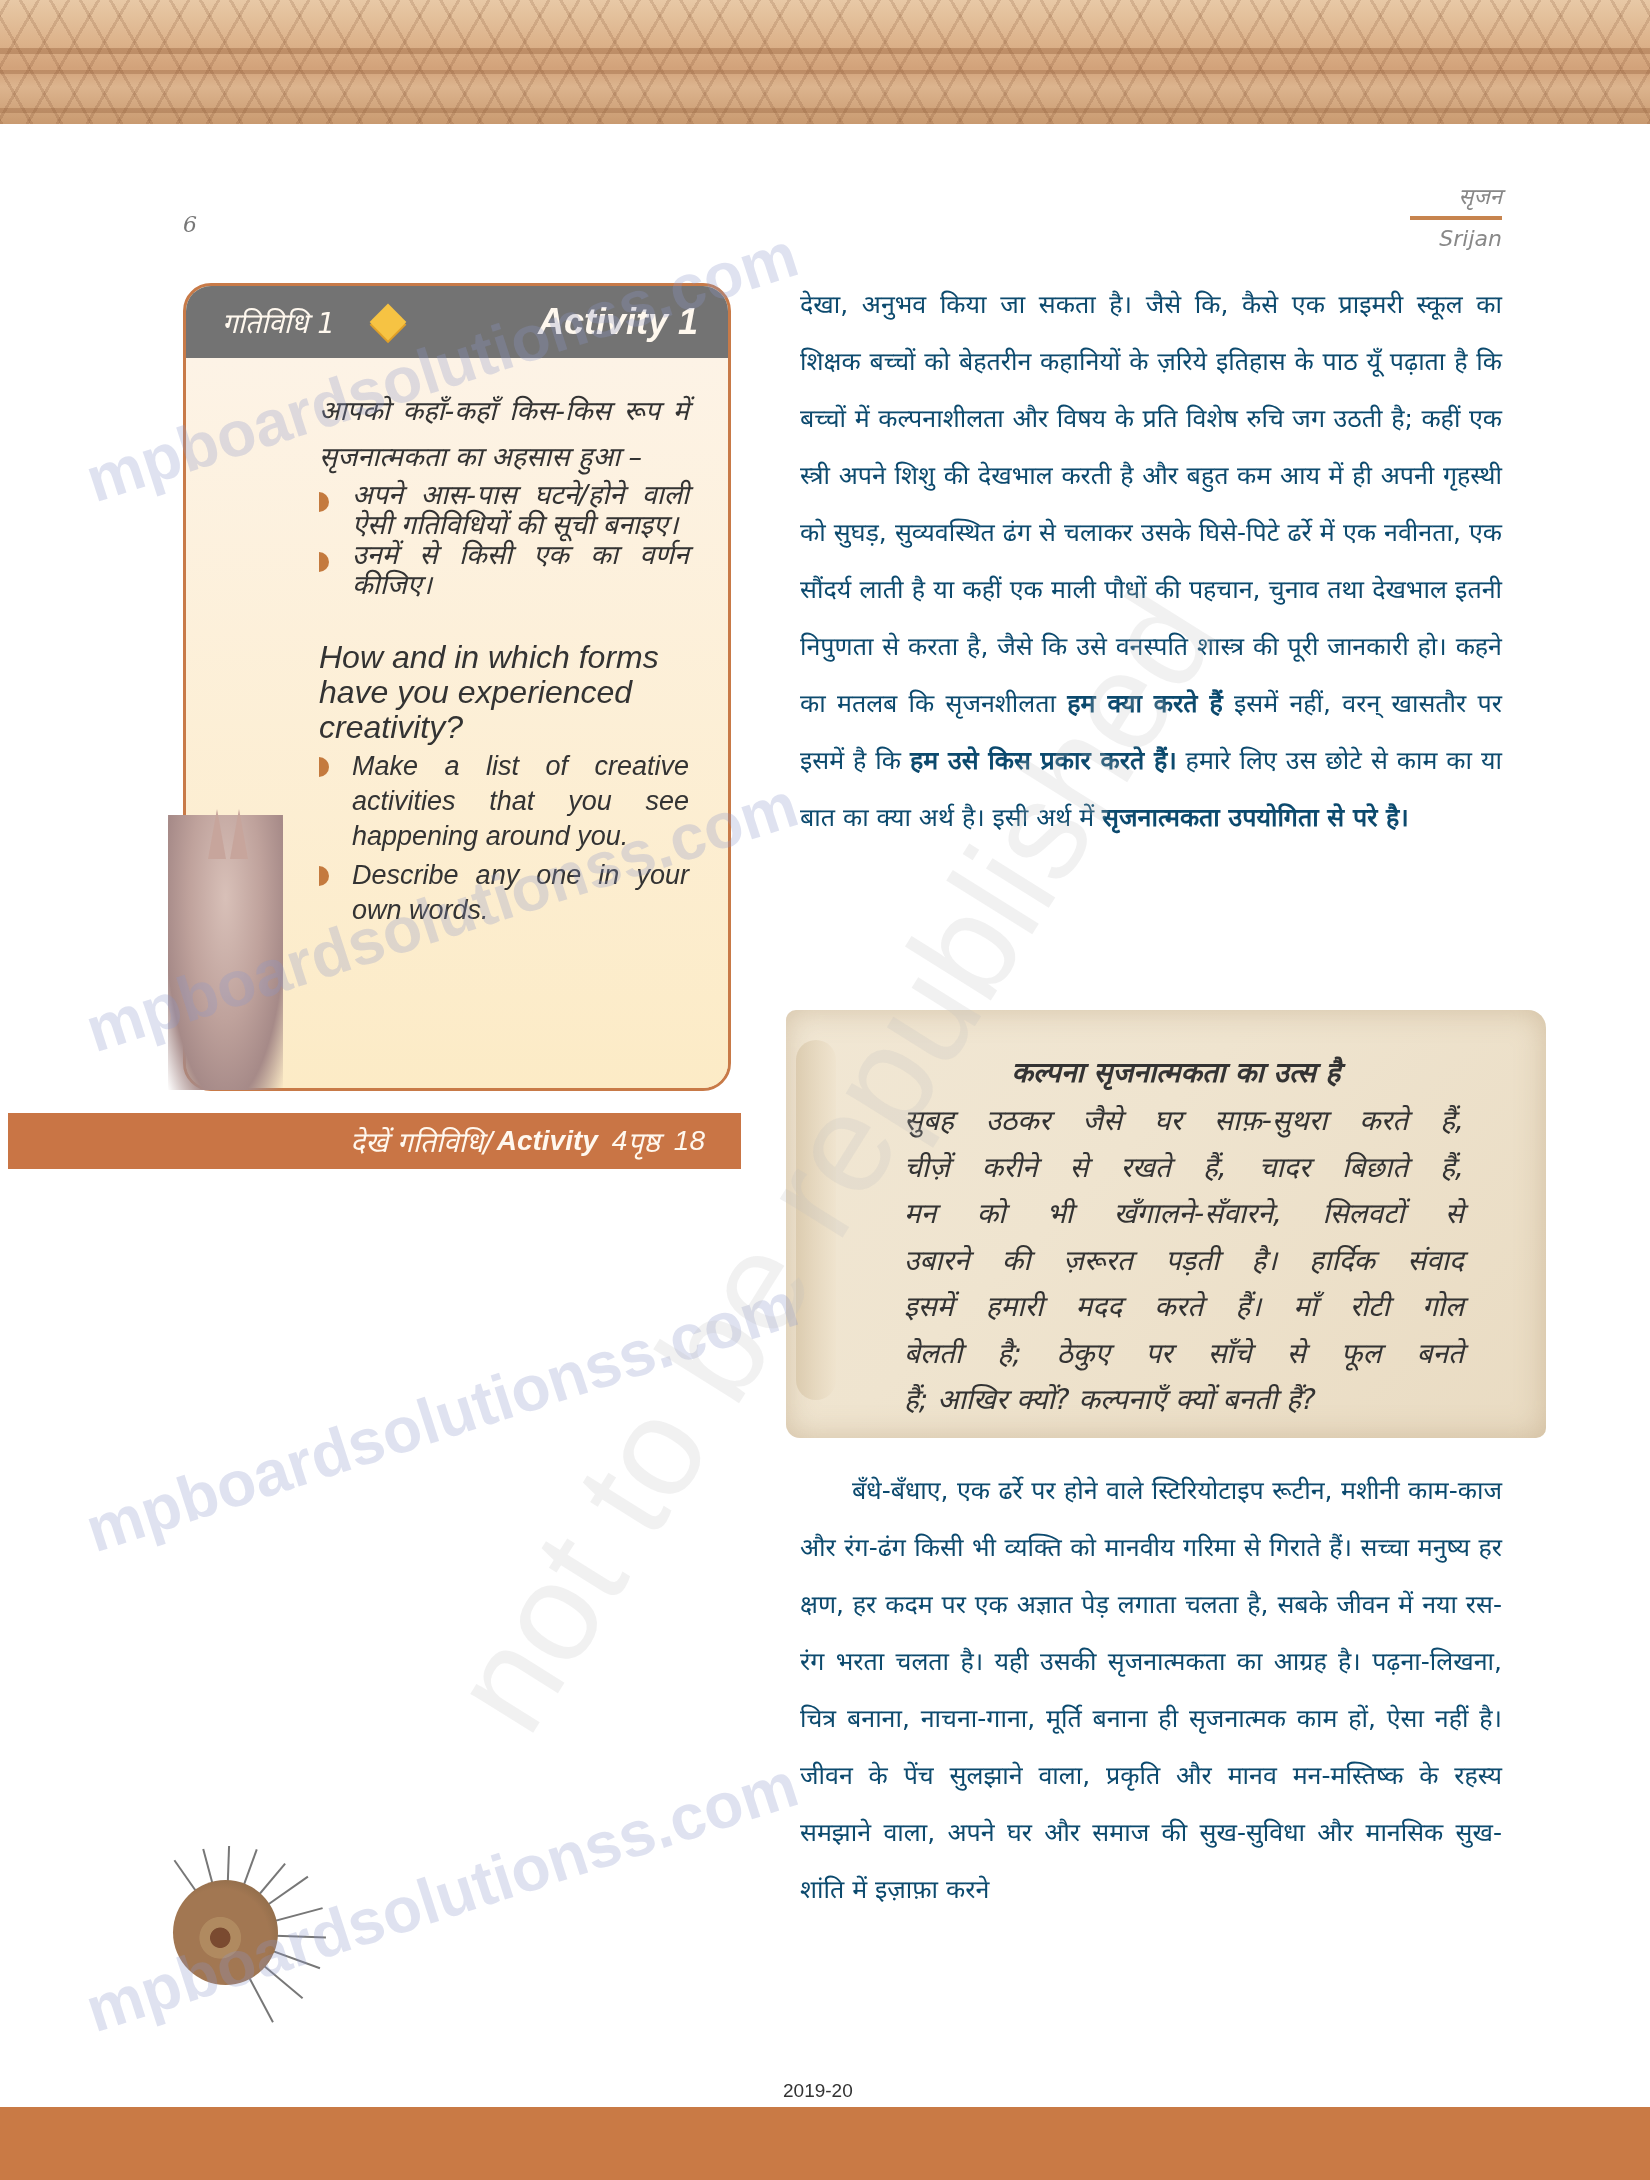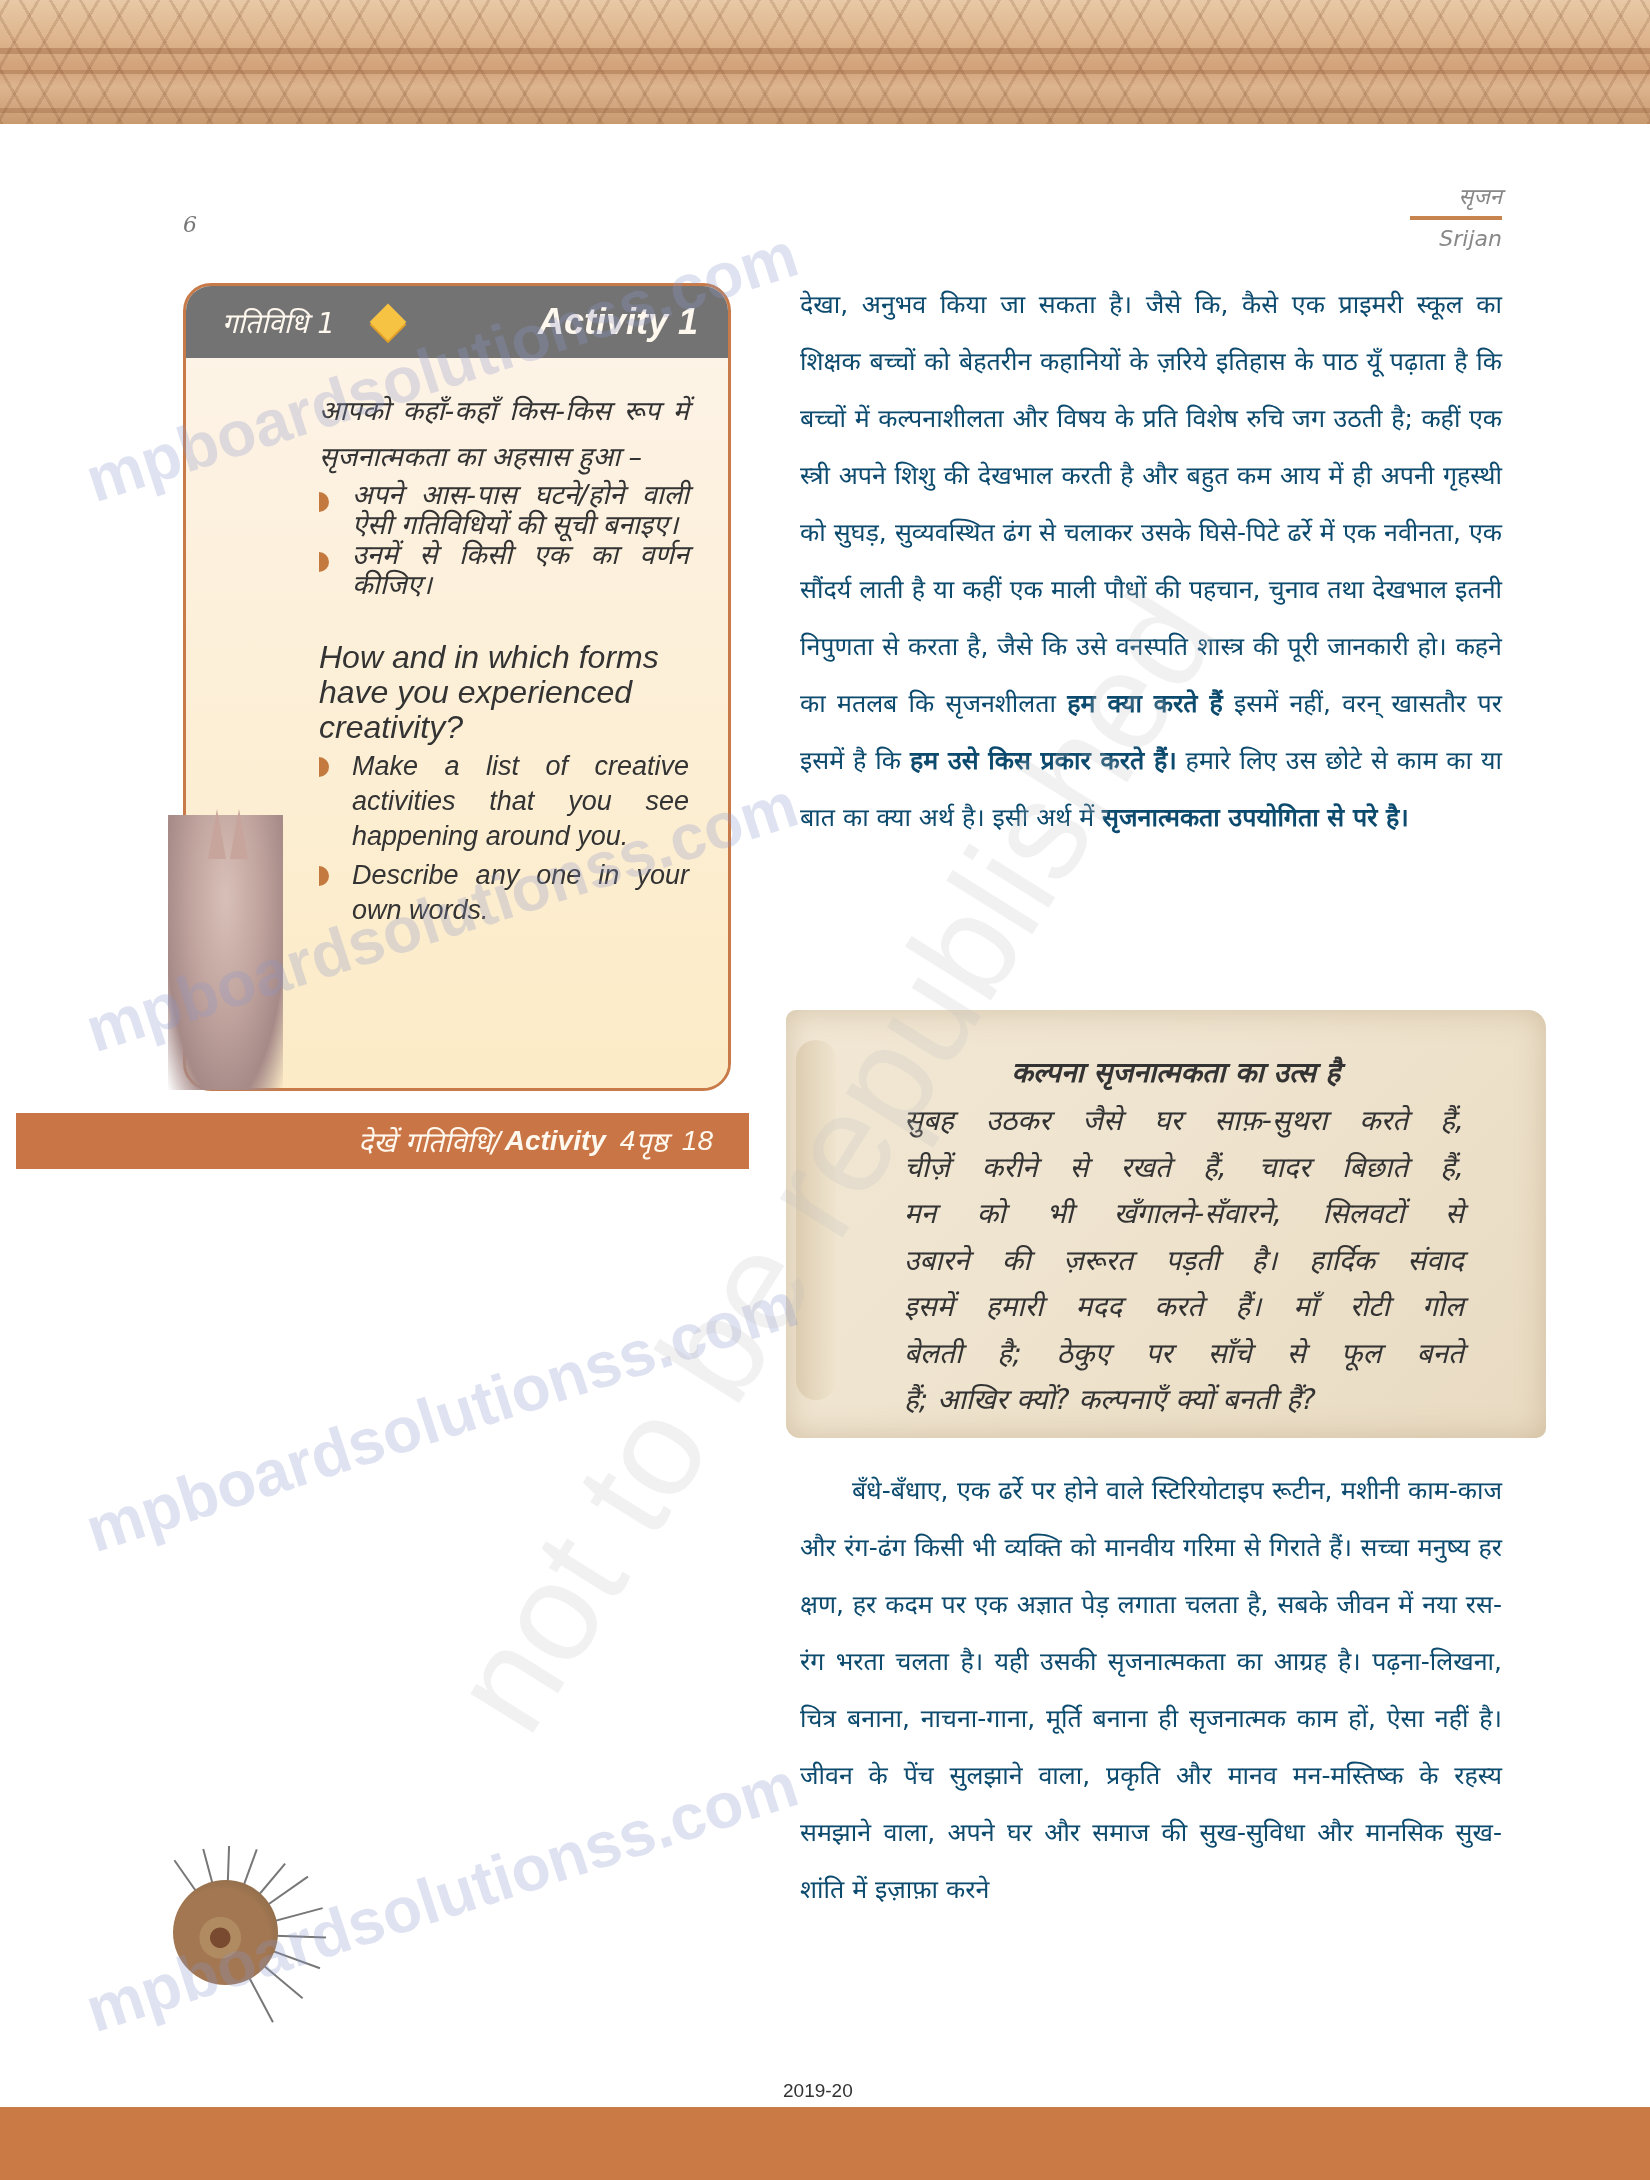--- a/index.html
+++ b/index.html
@@ -49,21 +49,21 @@
   .en-bullet .mark { position:absolute; left: 0; top: 8px; width: 10px; height: 20px; background:#c47a3e; border-radius: 0 10px 10px 0; }
 
   .horse {
     position: absolute; left: 168px; top: 815px; width: 115px; height: 275px;
     background: radial-gradient(ellipse at 50% 30%, #d8c0b8 0%, #bfa29c 45%, #a68a88 75%, rgba(166,138,136,0) 100%);
   }
   .horse .ear1, .horse .ear2 { position:absolute; top: -6px; width: 18px; height: 50px; background: #c7a59c; clip-path: polygon(50% 0, 100% 100%, 0 100%); }
   .horse .ear1 { left: 40px; } .horse .ear2 { left: 62px; }
 
   .see-bar {
-    position: absolute; left: 16px; top: 1113px; width: 733px; height: 56px; background: #c97545;
+    position: absolute; left: 8px; top: 1113px; width: 733px; height: 56px; background: #c97545;
     color: #fff8ee; display:flex; align-items:center; justify-content: flex-end; padding-right: 36px;
     font-size: 28px;
   }
   .see-bar .hi { font-style: italic; }
   .see-bar .en { font-family: "Liberation Sans", sans-serif; font-weight: bold; font-style: italic; margin-left: 4px; }
   .see-bar .num { font-family: "Liberation Sans", sans-serif; font-style: italic; margin-left: 14px; }
 
   
   .main-col { position: absolute; left: 800px; top: 276px; width: 702px; }
   .para { font-size: 25px; line-height: 57px; text-align: justify; text-align-last: left; color: #0c4a6e; }

